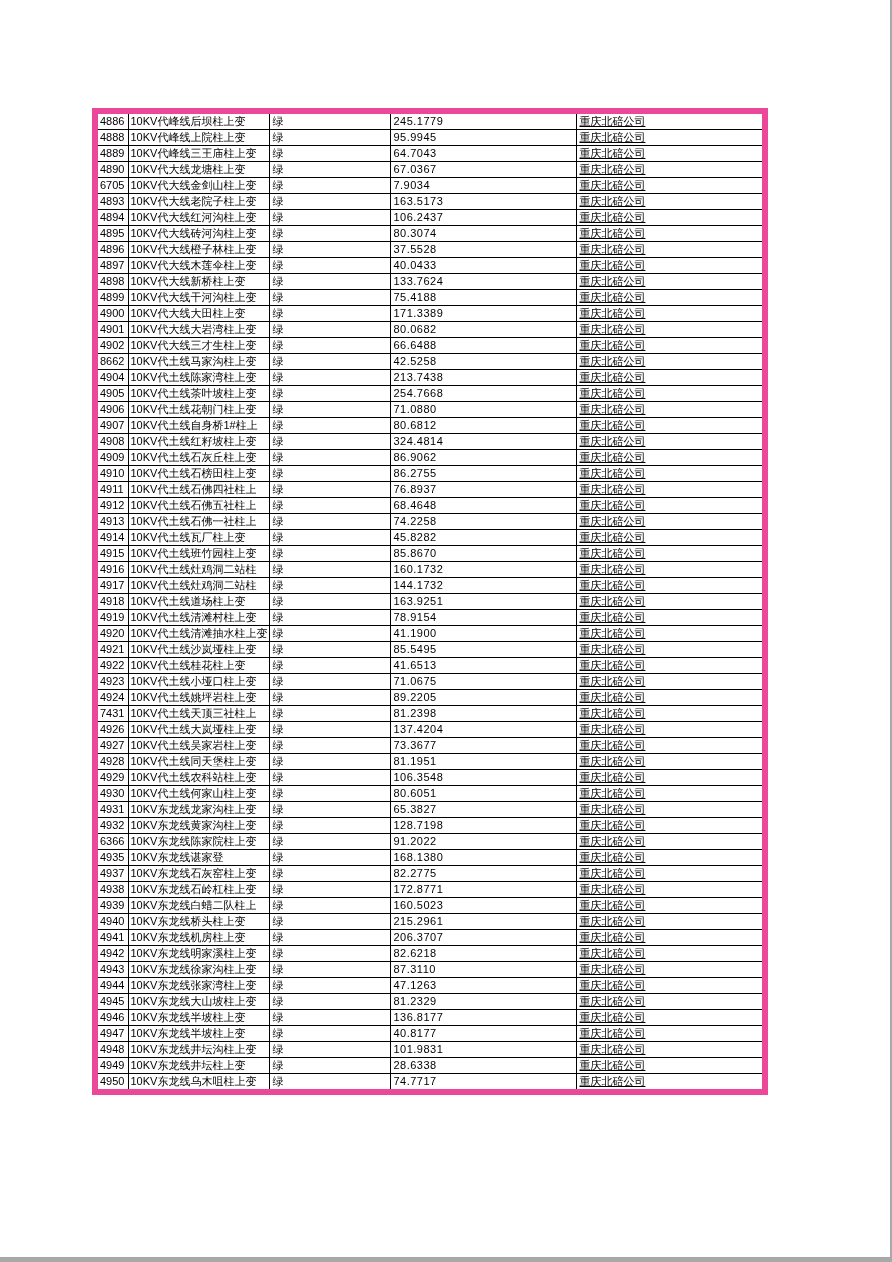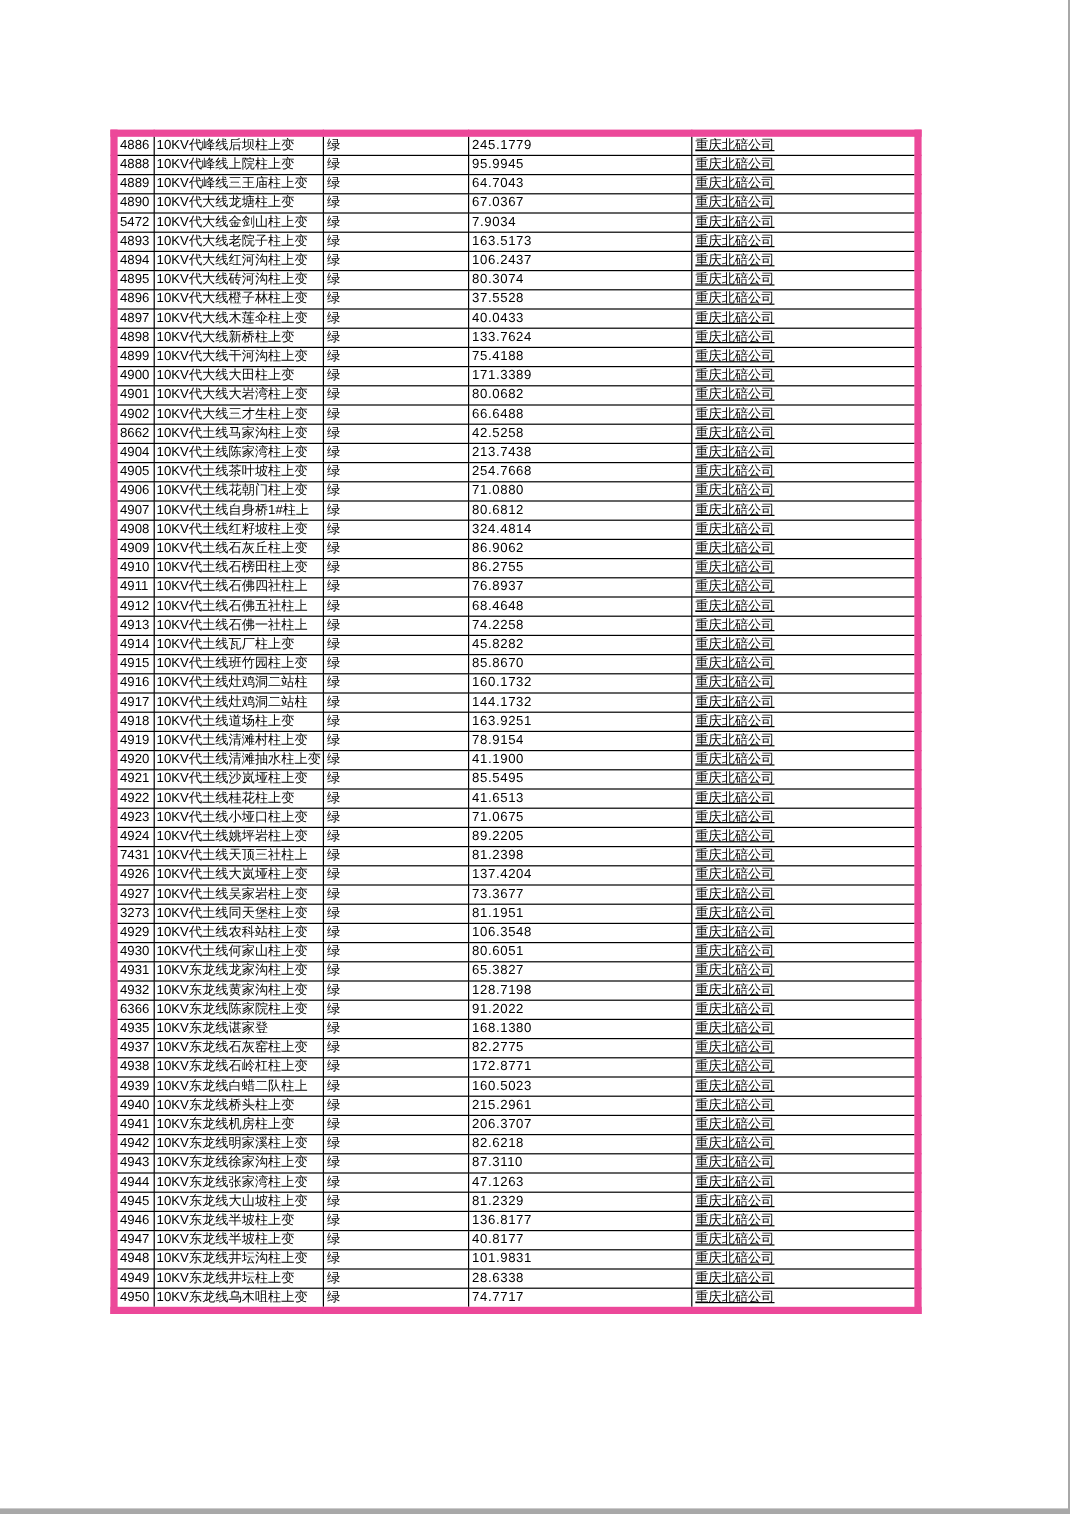--- a/index.html
+++ b/index.html
@@ -86,21 +86,21 @@
           <td class="col-company">重庆北碚公司</td>
         </tr>
         <tr>
           <td class="col-id">4890</td>
           <td class="col-name">10KV代大线龙塘柱上变</td>
           <td class="col-status">绿</td>
           <td class="col-value">67.0367</td>
           <td class="col-company">重庆北碚公司</td>
         </tr>
         <tr>
-          <td class="col-id">5472</td>
+          <td class="col-id">6705</td>
           <td class="col-name">10KV代大线金剑山柱上变</td>
           <td class="col-status">绿</td>
           <td class="col-value">7.9034</td>
           <td class="col-company">重庆北碚公司</td>
         </tr>
         <tr>
           <td class="col-id">4893</td>
           <td class="col-name">10KV代大线老院子柱上变</td>
           <td class="col-status">绿</td>
           <td class="col-value">163.5173</td>
@@ -338,21 +338,21 @@
           <td class="col-company">重庆北碚公司</td>
         </tr>
         <tr>
           <td class="col-id">4927</td>
           <td class="col-name">10KV代土线吴家岩柱上变</td>
           <td class="col-status">绿</td>
           <td class="col-value">73.3677</td>
           <td class="col-company">重庆北碚公司</td>
         </tr>
         <tr>
-          <td class="col-id">3273</td>
+          <td class="col-id">4928</td>
           <td class="col-name">10KV代土线同天堡柱上变</td>
           <td class="col-status">绿</td>
           <td class="col-value">81.1951</td>
           <td class="col-company">重庆北碚公司</td>
         </tr>
         <tr>
           <td class="col-id">4929</td>
           <td class="col-name">10KV代土线农科站柱上变</td>
           <td class="col-status">绿</td>
           <td class="col-value">106.3548</td>

